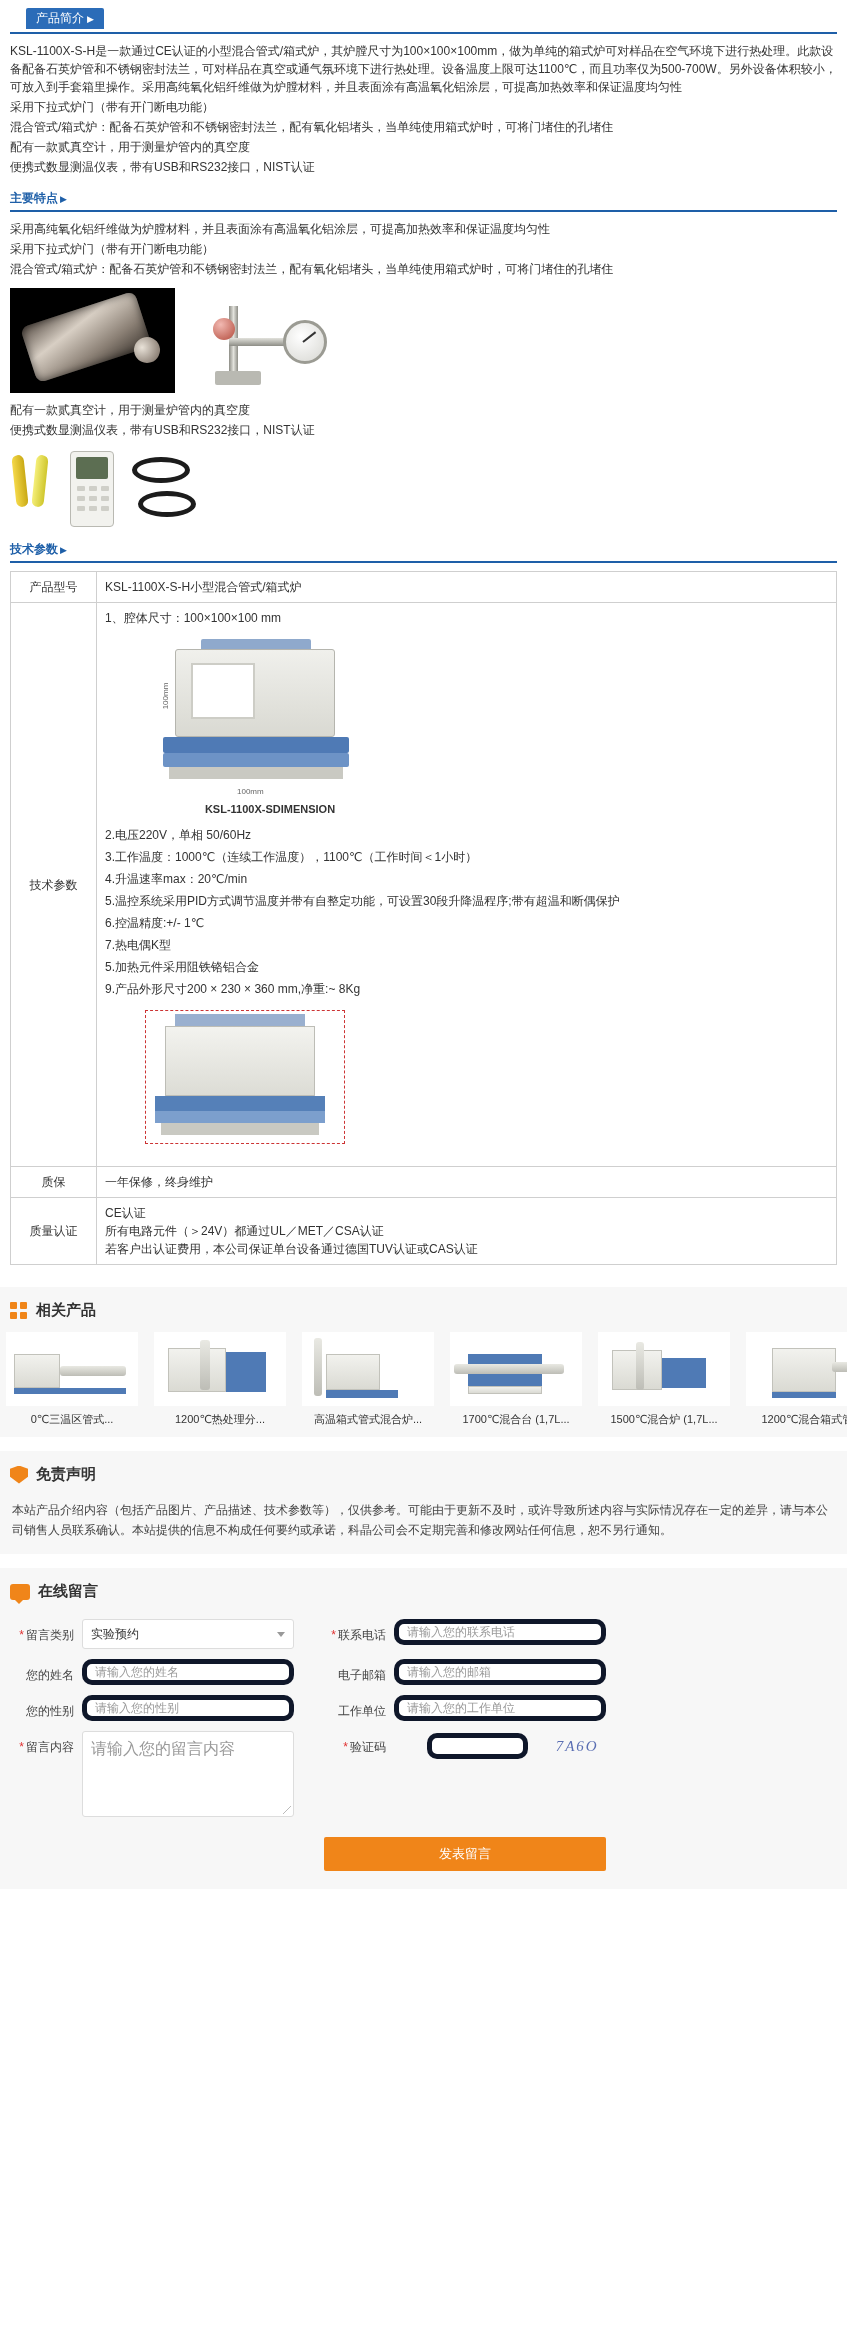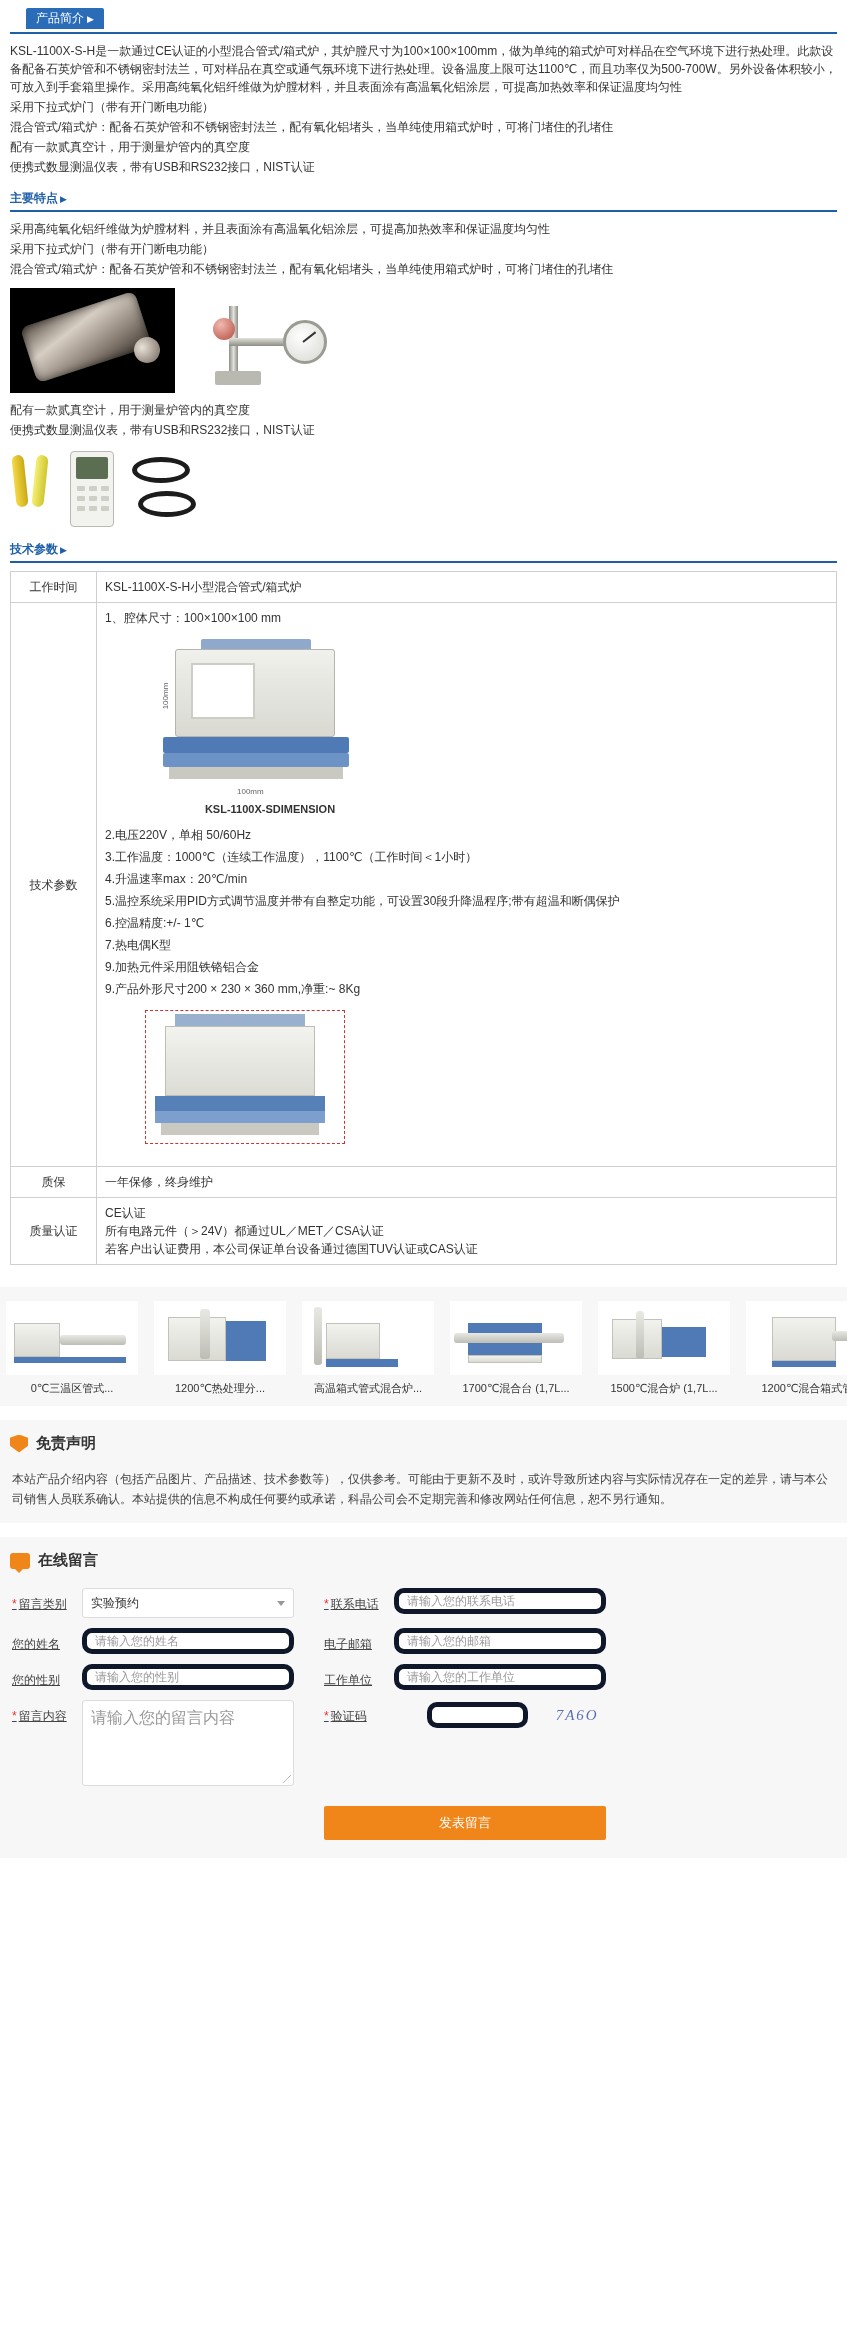--- a/index.html
+++ b/index.html
@@ -195,21 +195,21 @@
 
   
   .panel3 { background: #f7f7f7; margin-top: 14px; padding: 14px 0 18px 0; }
   .icon-chat { width: 20px; height: 16px; background: #f08519; border-radius: 3px; position: relative; }
   .icon-chat:after { content:""; position:absolute; left:4px; bottom:-4px; width:0;height:0;
     border-left:5px solid transparent;border-right:5px solid transparent;border-top:5px solid #f08519; }
   .form-grid {
     display: grid; grid-template-columns: 62px 212px 14px 62px 212px;
     gap: 10px 8px; padding: 6px 12px 0 12px; align-items: start;
   }
-  .flabel { font-size: 12px; color: #444; text-align: left; padding-top: 8px; white-space: nowrap; text-decoration: underline; }
+  .flabel { font-size: 12px; color: #444; text-align: right; padding-top: 8px; white-space: nowrap; }
   .req { color: #e03131; margin-right: 2px; }
   .finput {
     height: 26px; border: 5px solid #0f172a; background: #fff; border-radius: 10px;
     font-size: 12px; color: #9a9a9a; padding: 0 8px; display: flex; align-items: center;
     width: 100%;
   }
   .fselect {
     height: 30px; border: 1px solid #ddd; background: #fff; border-radius: 3px;
     font-size: 12px; color: #333; padding: 0 8px; display: flex; align-items: center;
     justify-content: space-between; width: 100%;
@@ -305,21 +305,21 @@
     </div>
   </div>
 
   <div class="sec-head2">
     <span>技术参数</span><span class="arrow">▶</span>
   </div>
 
   <table class="spec">
     <tbody>
         <tr>
-      <td class="lbl">工作时间</td>
+      <td class="lbl">产品型号</td>
       <td>KSL-1100X-S-H小型混合管式/箱式炉</td>
     </tr>
     <tr>
       <td class="lbl">技术参数</td>
       <td>
         <div class="spec-list">
           <p>1、腔体尺寸：100×100×100 mm</p>
 
           <div class="furnace-img">
             <div class="cap"></div>
@@ -332,21 +332,21 @@
             <div class="lbl" style="left:132px;top:150px">100mm</div>
           </div>
           <div class="furnace-cap">KSL-1100X-SDIMENSION</div>
 
           <p style="margin-top:8px">2.电压220V，单相 50/60Hz</p>
           <p>3.工作温度：1000℃（连续工作温度），1100℃（工作时间＜1小时）</p>
           <p>4.升温速率max：20℃/min</p>
           <p>5.温控系统采用PID方式调节温度并带有自整定功能，可设置30段升降温程序;带有超温和断偶保护</p>
           <p>6.控温精度:+/- 1℃</p>
           <p>7.热电偶K型</p>
-          <p>9.加热元件采用阻铁铬铝合金</p>
+          <p>5.加热元件采用阻铁铬铝合金</p>
           <p>9.产品外形尺寸200 × 230 × 360 mm,净重:~ 8Kg</p>
 
           <div class="furnace-img2">
             <div class="dim"></div>
             <div class="t"></div>
             <div class="b"></div>
             <div class="bl"></div>
             <div class="bl2"></div>
             <div class="g"></div>
           </div>
@@ -362,20 +362,29 @@
       <td>
         <div>CE认证</div>
         <div>所有电路元件（＞24V）都通过UL／MET／CSA认证</div>
         <div>若客户出认证费用，本公司保证单台设备通过德国TUV认证或CAS认证</div>
       </td>
     </tr>
   </tbody>
     </table>
 
   <div class="panel">
+    <div class="panel-title">
+      <span class="icon-sq">
+          <i></i>
+          <i></i>
+          <i></i>
+          <i></i>
+        </span>
+      <span>相关产品</span>
+    </div>
     <div class="prod-row">
 
       <div class="prod">
         <div class="ph">
           <div class="bdy" style="left:8px;top:22px;width:46px;height:34px"></div>
           <div class="tub" style="left:54px;top:34px;width:66px;height:10px"></div>
           <div class="blu" style="left:8px;top:56px;width:112px;height:6px"></div>
         </div>
         <div class="cap">0℃三温区管式...</div>
       </div>

